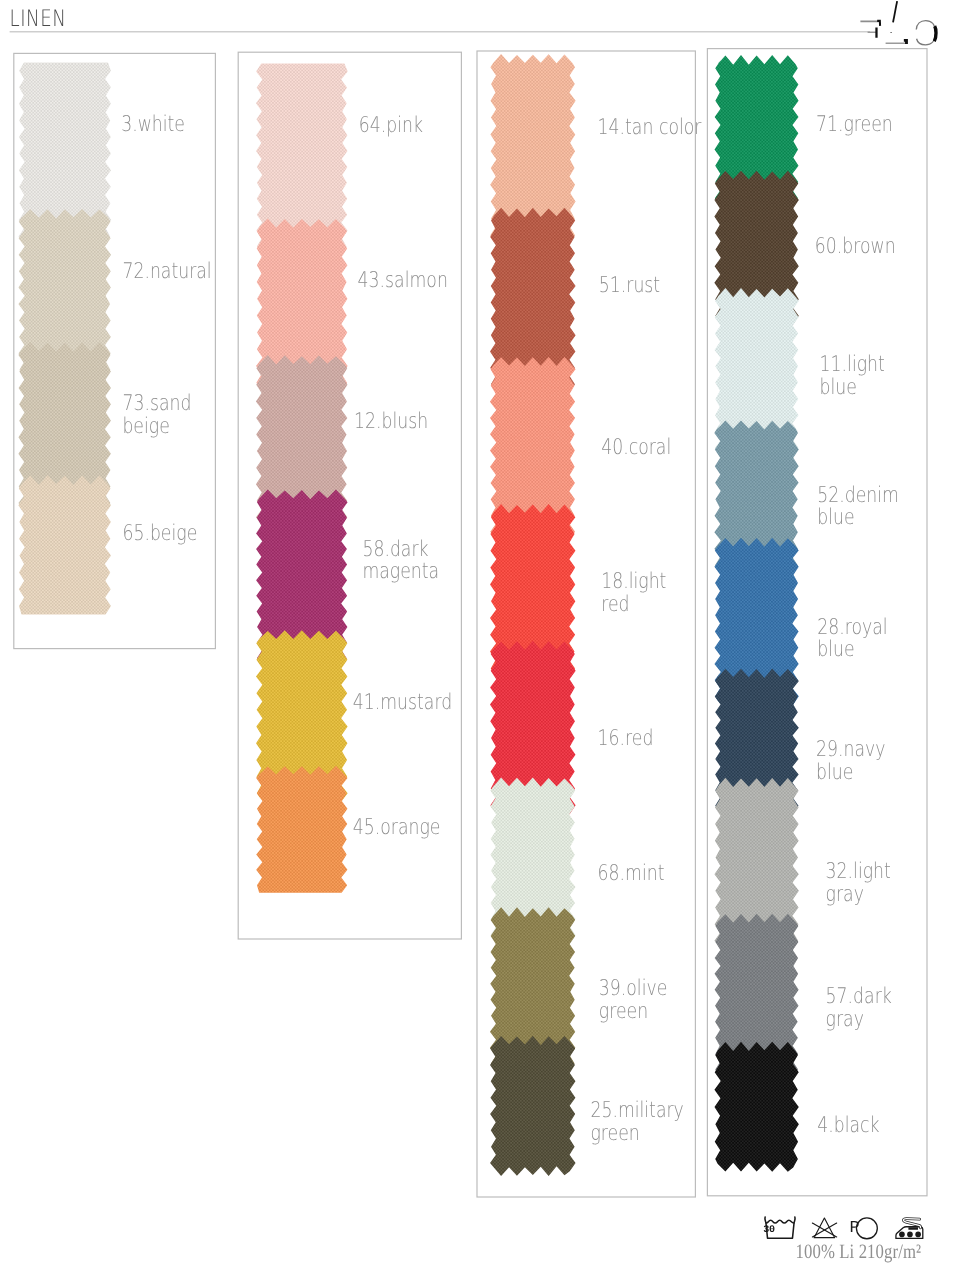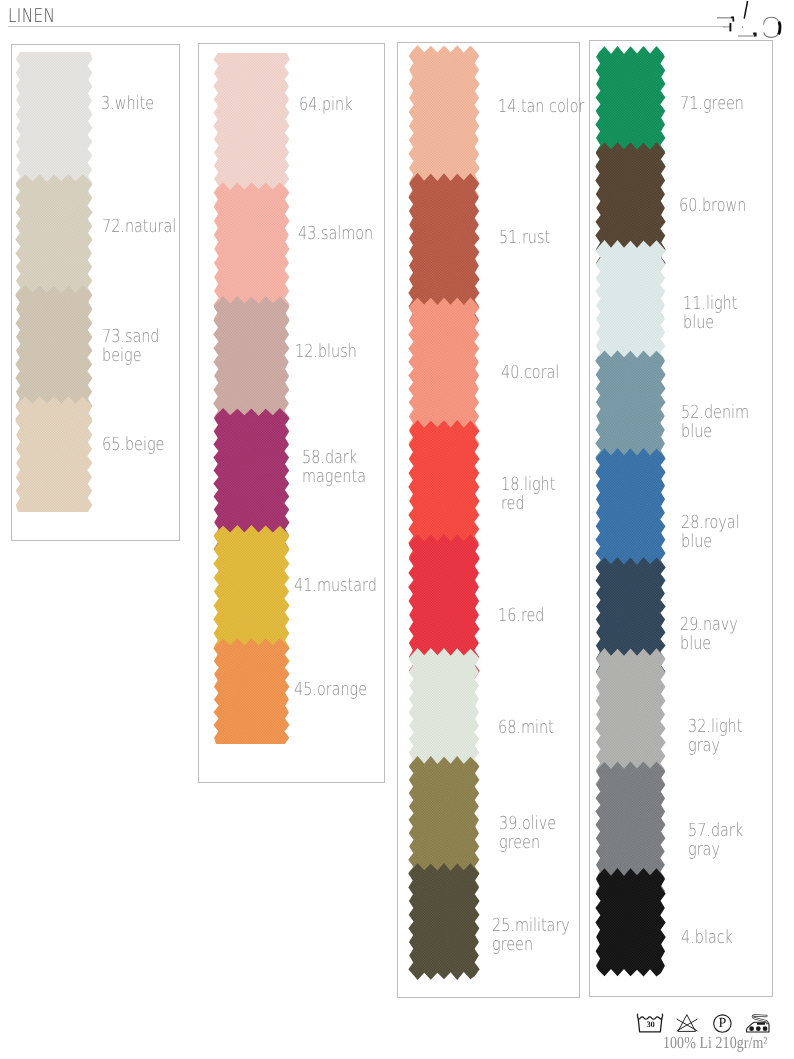--- a/index.html
+++ b/index.html
@@ -15,22 +15,22 @@
   #rule{position:absolute;left:8px;top:26px;height:1px;background:#c2c2c2;width:717px;}
 
   .col{position:absolute;box-sizing:border-box;border:1px solid #bcbcbc;background:#fff;}
   .colsvg{position:absolute;left:0;top:0;}
   .lbl{position:absolute;color:#8e8e8e;font-family:"DejaVu Sans",sans-serif;
        font-size:18px;font-weight:100;line-height:19px;white-space:pre-line;
        letter-spacing:0px;transform:scaleX(0.80);transform-origin:left top;}
 
   #logo{position:absolute;}
   #care{position:absolute;}
-  .caretxt{position:absolute;color:#1a1a1a;font-family:Liberation Serif, serif;
-           text-align:center;line-height:1;-webkit-font-smoothing:antialiased;
+  .caretxt{position:absolute;color:#1a1a1a;font-family:Liberation Mono, monospace;
+           text-align:left;line-height:1;-webkit-font-smoothing:antialiased;
            transform:translateZ(0);}
   #washtemp{left:636px;top:1021px;width:29px;font-size:8.4px;font-weight:bold;letter-spacing:-0.2px;}
   #drycleanp{left:708px;top:1017px;width:29px;font-size:14px;font-weight:400;}
   #comp{position:absolute;left:663px;top:1034px;color:#8f8f8f;
         font-family:"Liberation Serif","DejaVu Serif",serif;font-size:17px;line-height:17px;
         letter-spacing:0.1px;white-space:nowrap;transform:scaleX(0.82);transform-origin:left top;}
 </style>
 </head>
 <body>
 

